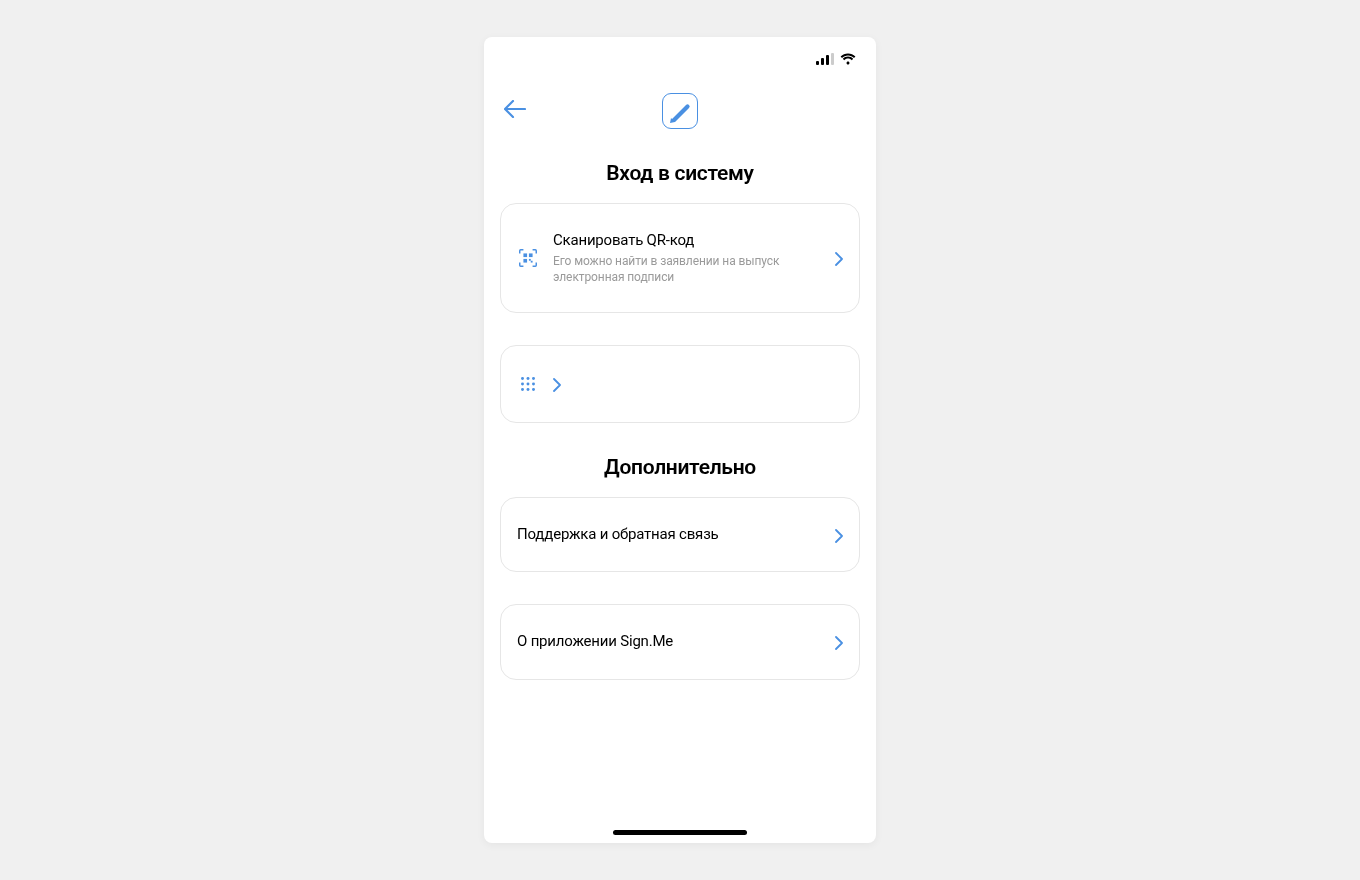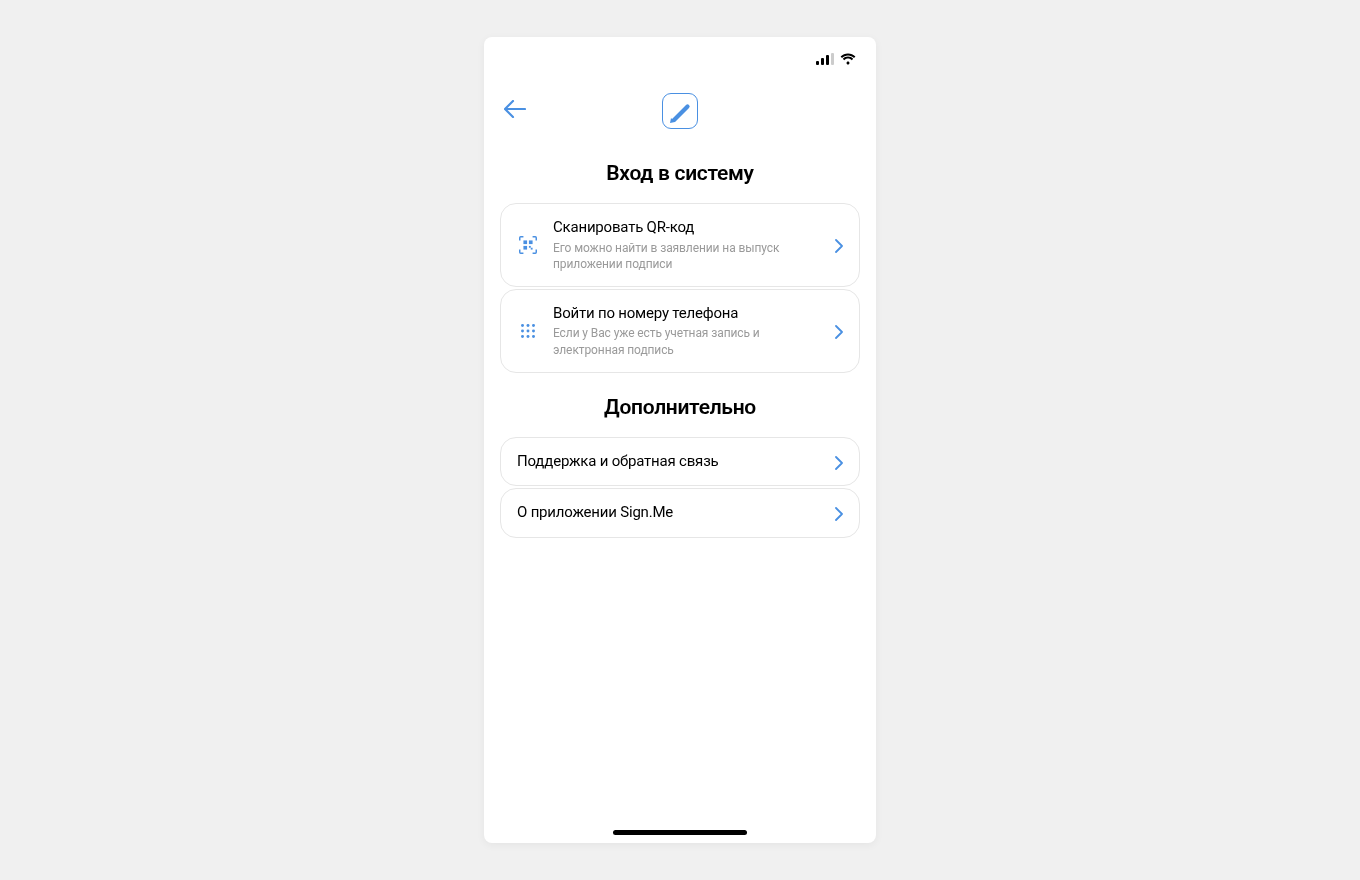--- a/index.html
+++ b/index.html
@@ -6,21 +6,21 @@
 body { background: #f0f0f0; width: 1360px; height: 880px; display: flex; align-items: center; justify-content: center; }
 .phone-frame { width: 392px; height: 806px; background: #ffffff; border-radius: 8px; overflow: hidden; position: relative; box-shadow: 0 2px 8px rgba(0,0,0,0.05); }
 .status-bar { height: 44px; display: flex; align-items: center; justify-content: flex-end; padding: 0 20px; gap: 6px; }
 .status-bar svg { display: block; }
 .header { height: 60px; position: relative; display: flex; align-items: center; justify-content: center; margin-bottom: 20px; }
 .back-btn { position: absolute; left: 20px; top: 50%; transform: translateY(-50%); cursor: pointer; }
 .app-logo { width: 36px; height: 36px; border: 1.5px solid #4a90e2; border-radius: 9px; display: flex; align-items: center; justify-content: center; }
 .app-logo-inner { width: 24px; height: 24px; }
 .content { padding: 0 16px; }
 .section-title { font-size: 21px; font-weight: 600; text-align: center; color: #000; margin-bottom: 18px; letter-spacing: -0.3px; }
-.card { background: #fff; border: 1px solid #e6e6e6; border-radius: 16px; padding: 14px 16px; margin-bottom: 2px; display: flex; align-items: center; gap: 14px; cursor: pointer; }
+.card { background: #fff; border: 1px solid #e6e6e6; border-radius: 16px; padding: 27px 16px; margin-bottom: 32px; display: flex; align-items: center; gap: 14px; cursor: pointer; }
 .card-icon { width: 22px; height: 22px; flex-shrink: 0; color: #4a90e2; }
 .card-body { flex: 1; min-width: 0; }
 .card-title { font-size: 15px; font-weight: 400; color: #000; line-height: 1.3; letter-spacing: -0.2px; }
 .card-subtitle { font-size: 12px; color: #9a9a9a; line-height: 1.35; margin-top: 2px; letter-spacing: -0.1px; }
 .chevron { width: 8px; height: 14px; flex-shrink: 0; color: #4a90e2; }
 .section-gap { margin-top: 22px; }
 .simple-card .card-title { font-size: 15px; }
 .home-indicator { position: absolute; bottom: 8px; left: 50%; transform: translateX(-50%); width: 134px; height: 5px; background: #000; border-radius: 3px; }
 </style>
 </head>
@@ -67,21 +67,21 @@
             <path d="M3 7V4a1 1 0 0 1 1-1h3M17 3h3a1 1 0 0 1 1 1v3M21 17v3a1 1 0 0 1-1 1h-3M7 21H4a1 1 0 0 1-1-1v-3"></path>
             <rect x="7" y="7" width="4" height="4" fill="#4a90e2" stroke="none"></rect>
             <rect x="13" y="7" width="4" height="4" fill="#4a90e2" stroke="none"></rect>
             <rect x="7" y="13" width="4" height="4" fill="#4a90e2" stroke="none"></rect>
             <rect x="13" y="13" width="2" height="2" fill="#4a90e2" stroke="none"></rect>
             <rect x="15" y="15" width="2" height="2" fill="#4a90e2" stroke="none"></rect>
           </svg>
       </span>
       <div class="card-body">
         <div class="card-title">Сканировать QR-код</div>
-        <div class="card-subtitle">Его можно найти в заявлении на выпуск приложении подписи</div>
+        <div class="card-subtitle">Его можно найти в заявлении на выпуск электронная подписи</div>
       </div>
       <span class="chevron">
         <svg width="8" height="14" viewBox="0 0 8 14">
             <path d="M1 1l6 6-6 6" stroke="#4a90e2" stroke-width="1.8" fill="none" stroke-linecap="round" stroke-linejoin="round"></path>
           </svg>
       </span>
     </div>
 
     <div class="card">
       <span class="card-icon">
@@ -90,24 +90,20 @@
             <circle cx="12" cy="6" r="1.6"></circle>
             <circle cx="18" cy="6" r="1.6"></circle>
             <circle cx="6" cy="12" r="1.6"></circle>
             <circle cx="12" cy="12" r="1.6"></circle>
             <circle cx="18" cy="12" r="1.6"></circle>
             <circle cx="6" cy="18" r="1.6"></circle>
             <circle cx="12" cy="18" r="1.6"></circle>
             <circle cx="18" cy="18" r="1.6"></circle>
           </svg>
       </span>
-      <div class="card-body">
-        <div class="card-title">Войти по номеру телефона</div>
-        <div class="card-subtitle">Если у Вас уже есть учетная запись и электронная подпись</div>
-      </div>
       <span class="chevron">
         <svg width="8" height="14" viewBox="0 0 8 14">
             <path d="M1 1l6 6-6 6" stroke="#4a90e2" stroke-width="1.8" fill="none" stroke-linecap="round" stroke-linejoin="round"></path>
           </svg>
       </span>
     </div>
 
     <div class="section-gap"></div>
 
     <h2 class="section-title">Дополнительно</h2>

